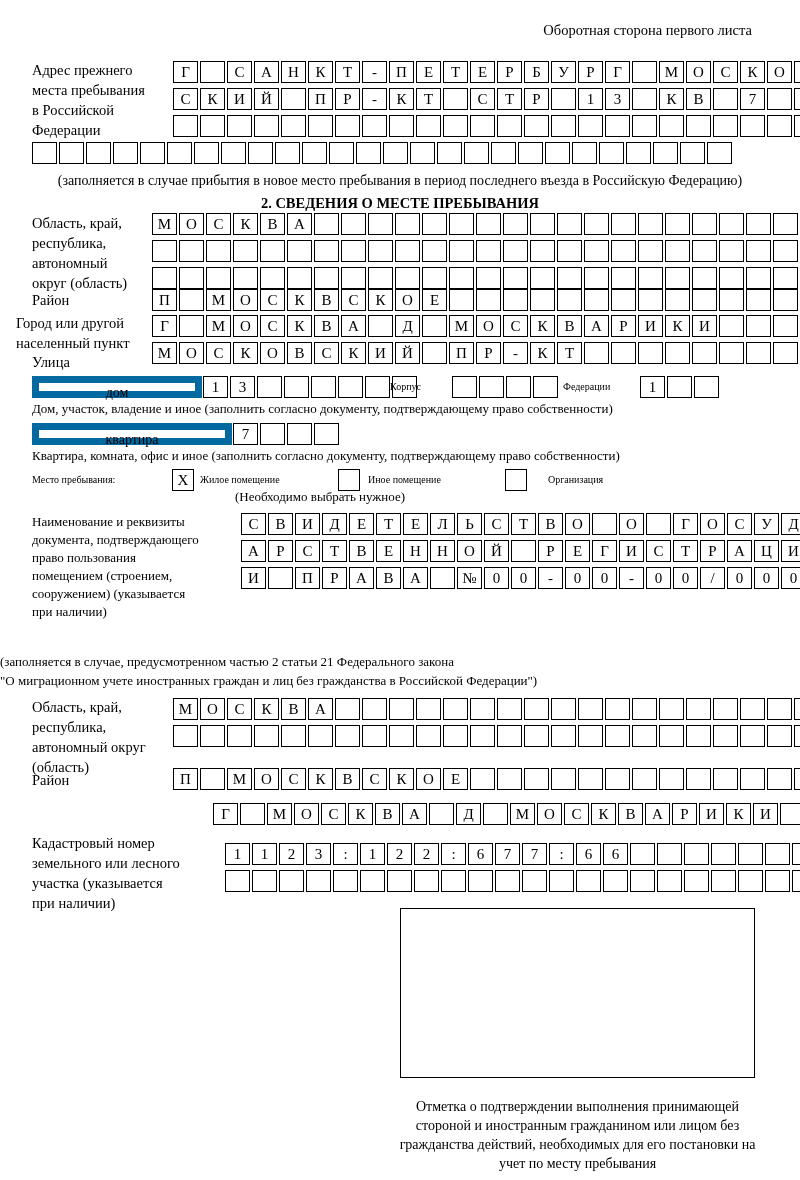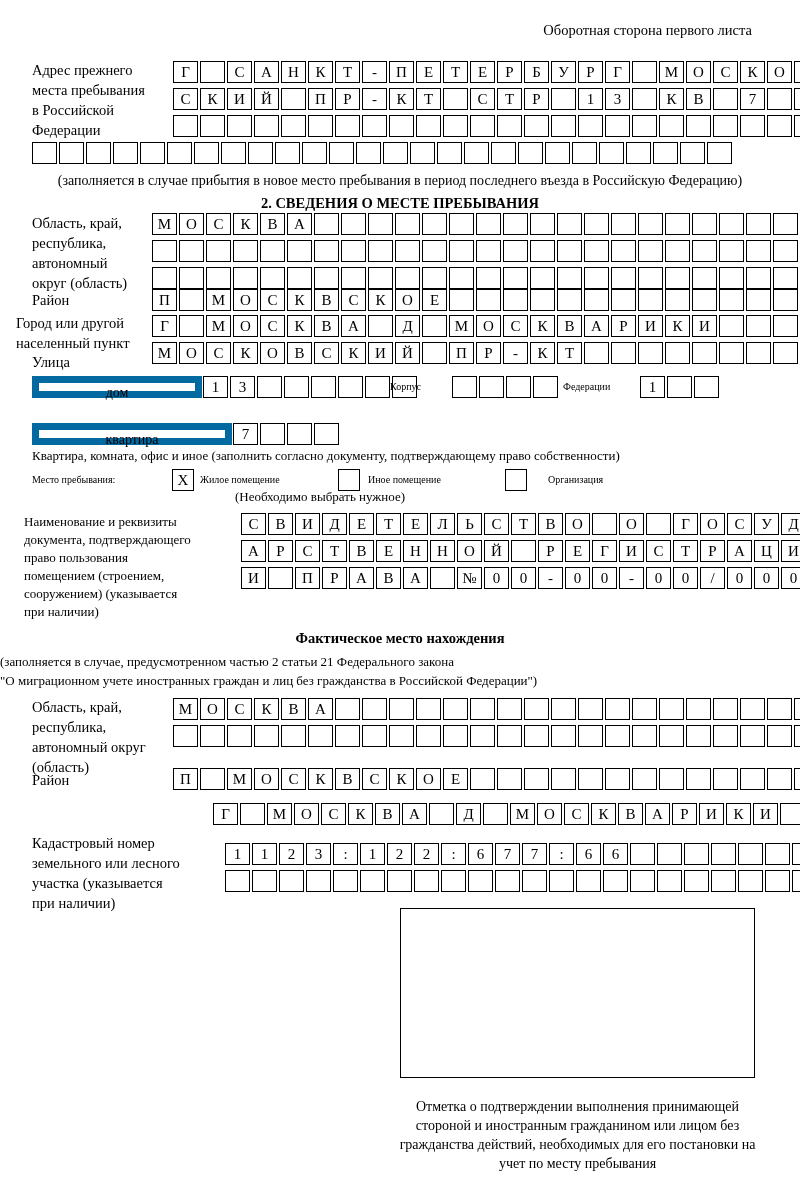--- a/index.html
+++ b/index.html
@@ -413,41 +413,42 @@
       <div class="cell"></div>
       <div class="cell"></div>
     </div>
   <div class="inline-lbl" style="left:563px; top:376px;">Федерации</div>
   <div class="combrow" id="s2-stroenie" style="left:640px; top:376px;">
       <div class="cell">1</div>
       <div class="cell"></div>
       <div class="cell"></div>
     </div>
 
+  <div class="lbl small" style="left:32px; top:400px;">Дом, участок, владение и иное (заполнить согласно документу, подтверждающему право собственности)</div>
 
   <div class="boxline" style="left:32px; top:423px; width:200px;">квартира</div>
   <div class="combrow" id="s2-flat" style="left:233px; top:423px;">
       <div class="cell">7</div>
       <div class="cell"></div>
       <div class="cell"></div>
       <div class="cell"></div>
     </div>
 
   <div class="lbl small" style="left:32px; top:447px;">Квартира, комната, офис и иное (заполнить согласно документу, подтверждающему право собственности)</div>
 
   <div class="inline-lbl" style="left:32px; top:469px;">Место пребывания:</div>
   <div class="checkbox" style="position:absolute; left:172px; top:469px;">X</div>
   <div class="inline-lbl" style="left:200px; top:469px;">Жилое помещение</div>
   <div class="checkbox" style="position:absolute; left:338px; top:469px;"></div>
   <div class="inline-lbl" style="left:368px; top:469px;">Иное помещение</div>
   <div class="checkbox" style="position:absolute; left:505px; top:469px;"></div>
   <div class="inline-lbl" style="left:548px; top:469px;">Организация</div>
   <div class="lbl small" style="left:235px; top:488px;">(Необходимо выбрать нужное)</div>
 
-  <div class="lbl small" style="left:24px; top:513px;">Наименование и реквизиты
+  <div class="lbl small" style="left:32px; top:513px;">Наименование и реквизиты
 документа, подтверждающего
 право пользования
 помещением (строением,
 сооружением) (указывается
 при наличии)</div>
   <div class="combrow" id="s2-doc-1" style="left:241px; top:513px;">
       <div class="cell">С</div>
       <div class="cell">В</div>
       <div class="cell">И</div>
       <div class="cell">Д</div>
@@ -509,21 +510,20 @@
       <div class="cell">0</div>
       <div class="cell">-</div>
       <div class="cell">0</div>
       <div class="cell">0</div>
       <div class="cell">/</div>
       <div class="cell">0</div>
       <div class="cell">0</div>
       <div class="cell">0</div>
     </div>
 
-  <div class="center-title" style="top:630px;">Фактическое место нахождения</div>
   <div class="center-note" style="top:653px;">(заполняется в случае, предусмотренном частью 2 статьи 21 Федерального закона</div>
   <div class="center-note" style="top:672px;">"О миграционном учете иностранных граждан и лиц без гражданства в Российской Федерации")</div>
 
   <div class="lbl" style="left:32px; top:697px;">Область, край,
 республика,
 автономный округ
 (область)</div>
   <div class="combrow" id="al-region-1" style="left:173px; top:698px;">
       <div class="cell">М</div>
       <div class="cell">О</div>

